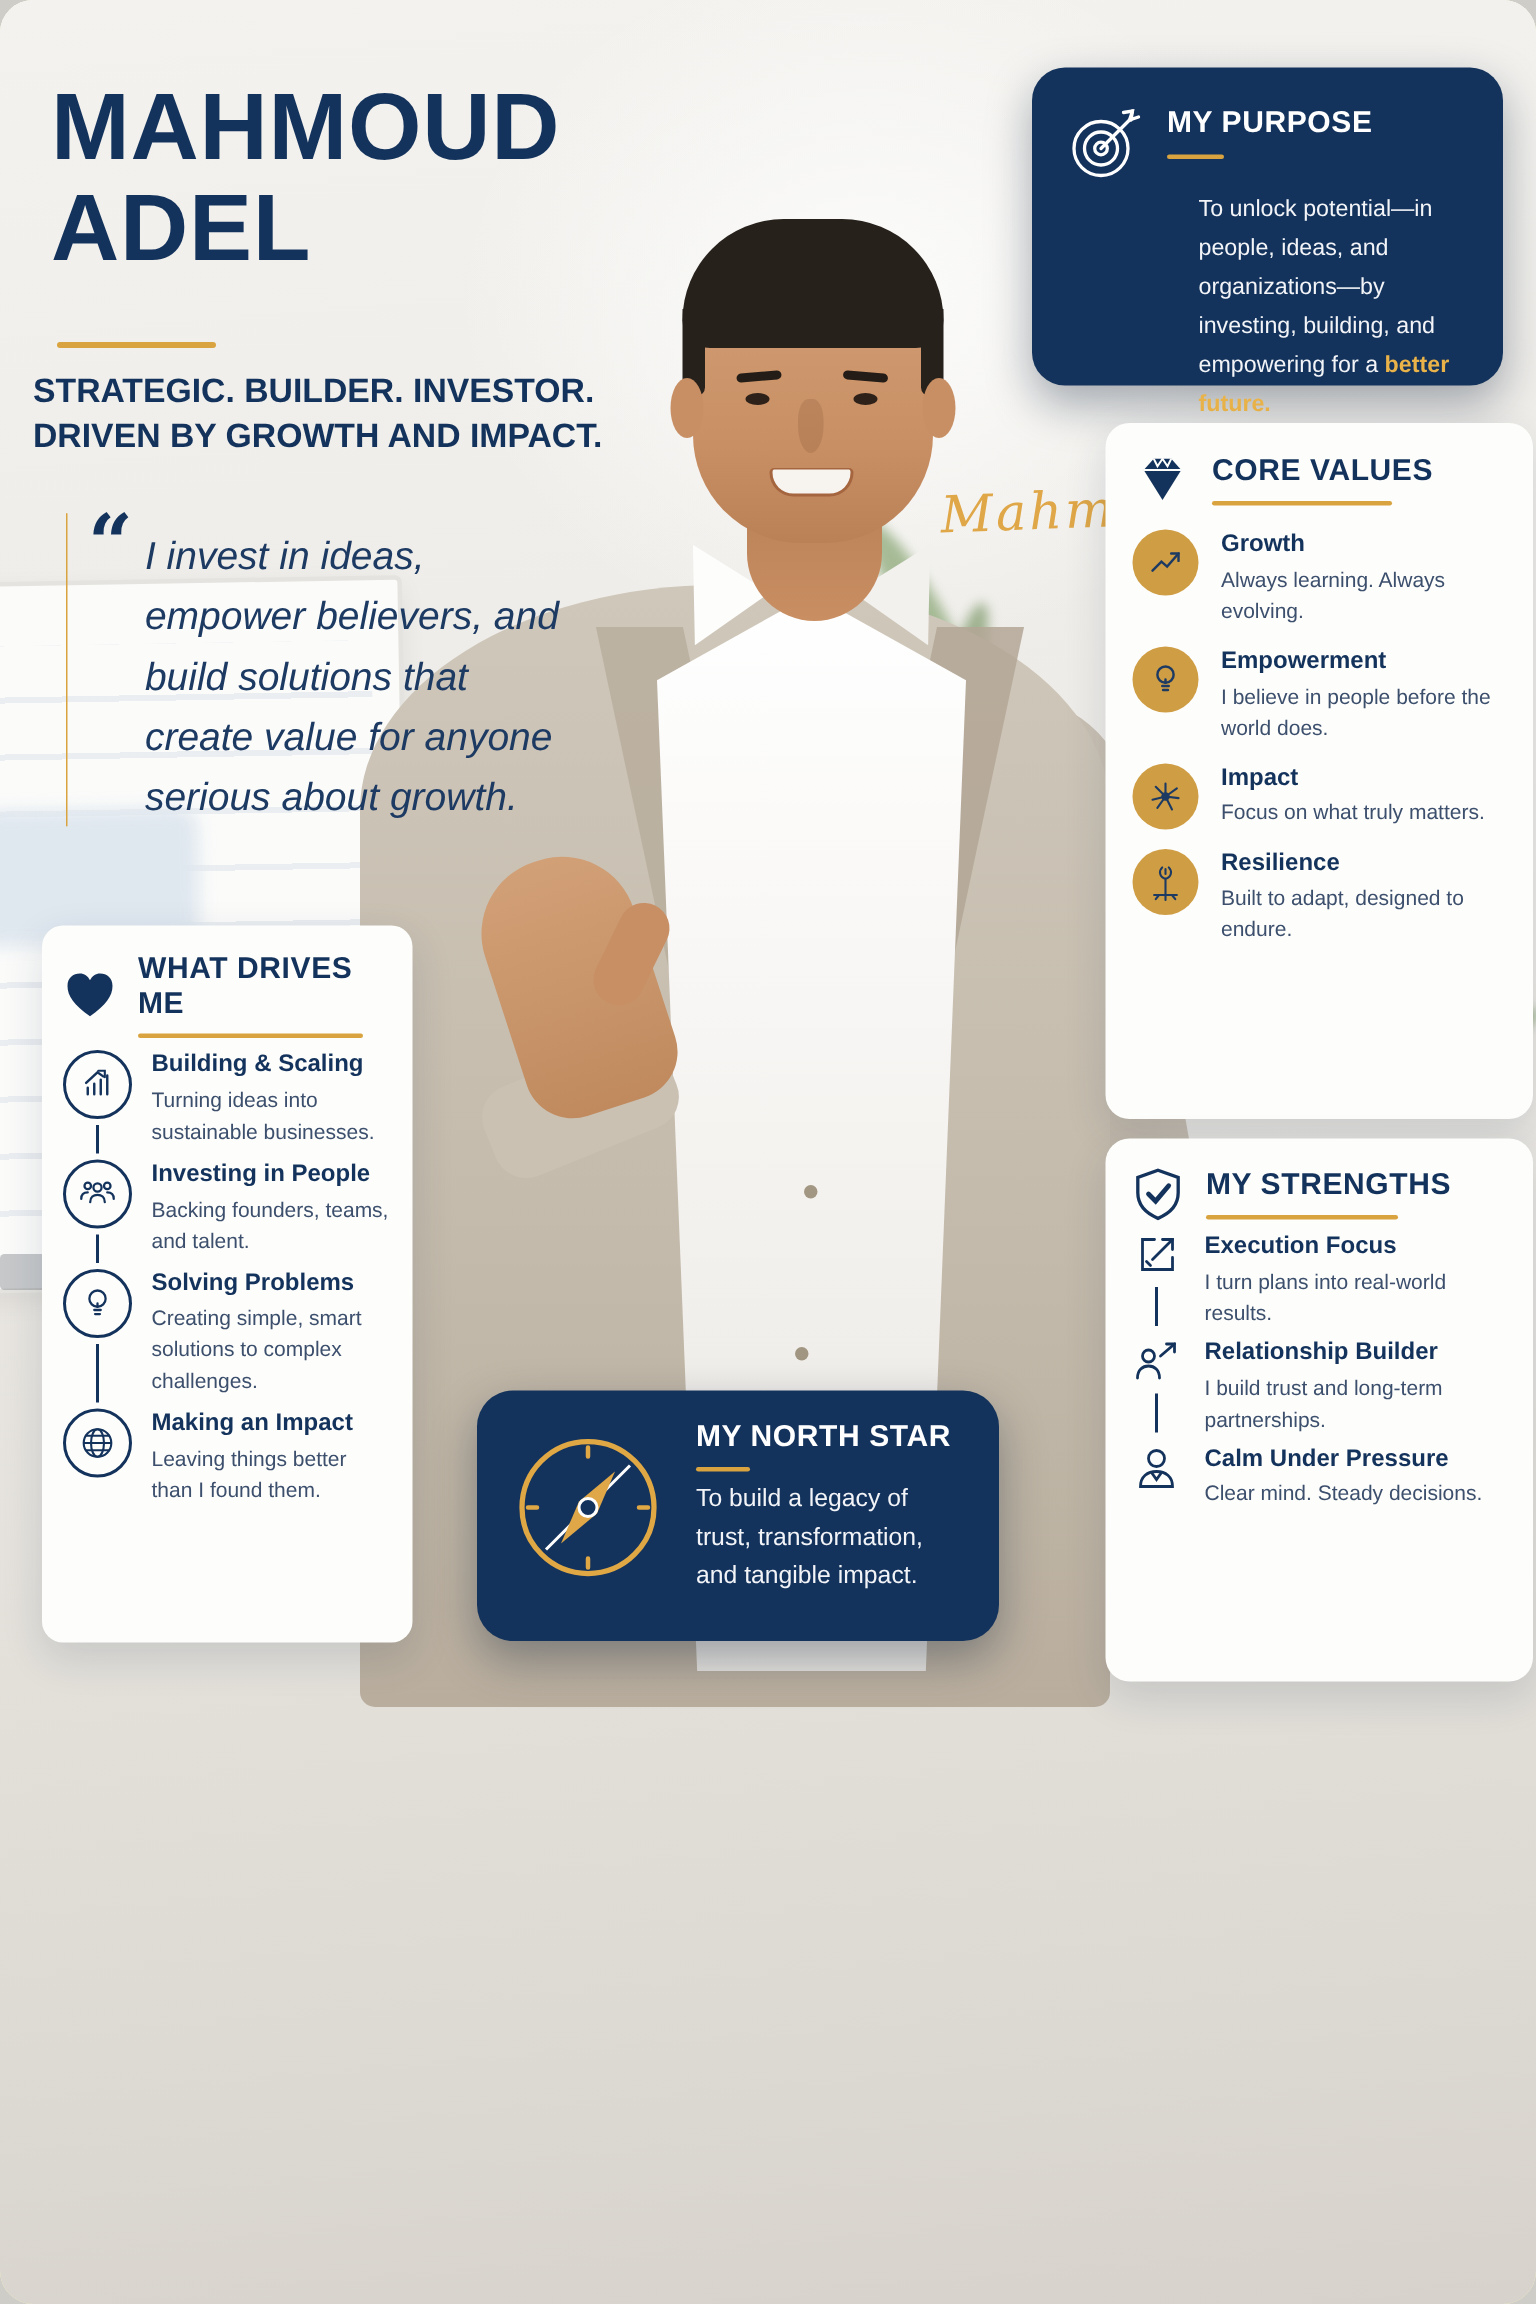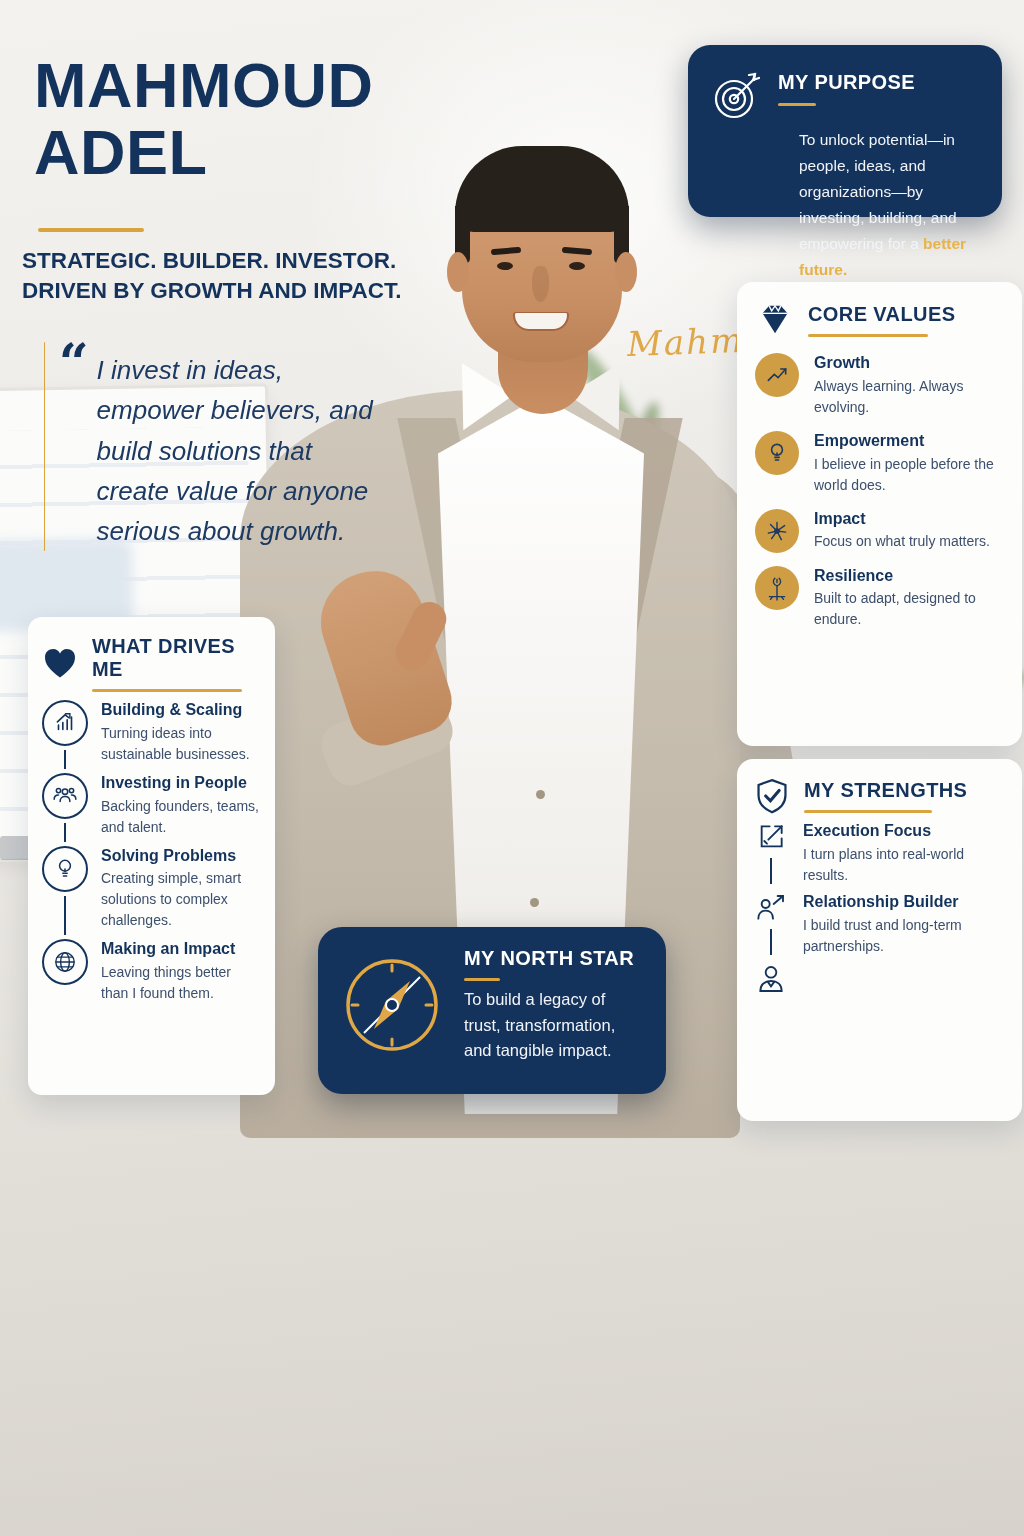--- a/index.html
+++ b/index.html
@@ -1,17 +1,17 @@
 <!DOCTYPE html>
 <html><head>
 <meta charset="utf-8">
 <style>
   html,body{margin:0;padding:0;background:#cfcdc8;}
   #canvas{position:relative;width:1024px;height:1536px;overflow:hidden;
-    font-family:"Liberation Sans",sans-serif;color:#14335c;background:#fef9c3;}
+    font-family:"Liberation Sans",sans-serif;color:#14335c;background:#fef9c3;border-radius:22px;}
   #canvas *{box-sizing:border-box;}
   .abs{position:absolute;}
 
   
   .scene{position:absolute;inset:0;z-index:0;}
   .scene div{position:absolute;}
   .scene-bg{inset:0;background:linear-gradient(175deg,#f3f2ef 0%,#edebe7 38%,#e2dfd9 72%,#d7d3cc 100%);}
   .wall-glow{left:300px;top:-40px;width:560px;height:480px;border-radius:50%;
     background:radial-gradient(ellipse at center,#fcfcfb 0%,rgba(252,252,251,0) 70%);}
   .whiteboard{left:-34px;top:386px;width:306px;height:474px;background:#fbfbfa;border:3px solid #e4e3df;
@@ -85,21 +85,21 @@
   .name-rule{left:38px;top:228px;width:106px;height:4px;z-index:2;}
   .tagline{left:22px;top:246px;font-size:22.5px;font-weight:bold;line-height:1.35;color:#14335c;z-index:2;}
 
   
   .iquote{left:44px;top:342px;width:330px;z-index:2;display:flex;}
   .iq-bar{width:3px;background:#d9a440;border-radius:2px;margin-right:14px;}
   .iq-mark{font-family:"DejaVu Serif",serif;font-size:52px;line-height:.8;color:#14335c;font-weight:bold;margin-right:8px;}
   .iq-text{font-size:26px;font-style:italic;color:#1d3a63;line-height:1.55;padding-top:8px;}
 
   
-  .purpose{left:688px;top:45px;width:314px;height:172px;border-radius:22px;padding:26px 24px 20px 24px;}
+  .purpose{left:688px;top:45px;width:314px;height:212px;border-radius:22px;padding:26px 24px 20px 24px;}
   .p-head{display:flex;align-items:flex-start;gap:16px;}
   .p-body{margin-left:87px;margin-top:6px;font-size:15.5px;line-height:1.68;color:#f2f4f8;}
   .hl-gold{color:#e9b349;font-weight:bold;}
 
   
   .corevals{left:737px;top:282px;width:285px;height:464px;padding:18px 16px 10px 18px;border-radius:16px;}
   .cv-head{display:flex;align-items:center;gap:13px;}
   .cv-item{display:flex;gap:15px;margin-top:13px;}
   .gold-ic{flex:0 0 44px;width:44px;height:44px;border-radius:50%;background:#cf9d44;color:#1d3a63;
     display:flex;align-items:center;justify-content:center;}
@@ -455,20 +455,24 @@
       <div class="sicol">
         <span>
           <svg width="32" height="32" viewBox="0 0 48 48" fill="none" stroke="#14335c" stroke-width="2.8" stroke-linecap="round">
             <circle cx="24" cy="14" r="8"></circle>
               <path d="M8 42 c0-10 7-15 16-15 s16 5 16 15 Z"></path>
               <path d="M19 28 l5 7 l5-7"></path>
           </svg>
         </span>
         <div class="sconn off"></div>
       </div>
+      <div class="st-txt">
+          <div class="item-t">Calm Under Pressure</div>
+        <div class="item-d">Clear mind. Steady decisions.</div>
+        </div>
     </div>
   </div>
 
   <div class="band">
     <div class="bcol bcol1">
       <div class="b-head">
         <span>
           <svg width="52" height="52" viewBox="0 0 56 56" fill="none" stroke="#14335c" stroke-width="2.4">
             <circle cx="28" cy="28" r="25"></circle>
             <path d="M20 16 h16 v8 a8 8 0 0 1 -16 0 Z" stroke-linejoin="round"></path>

